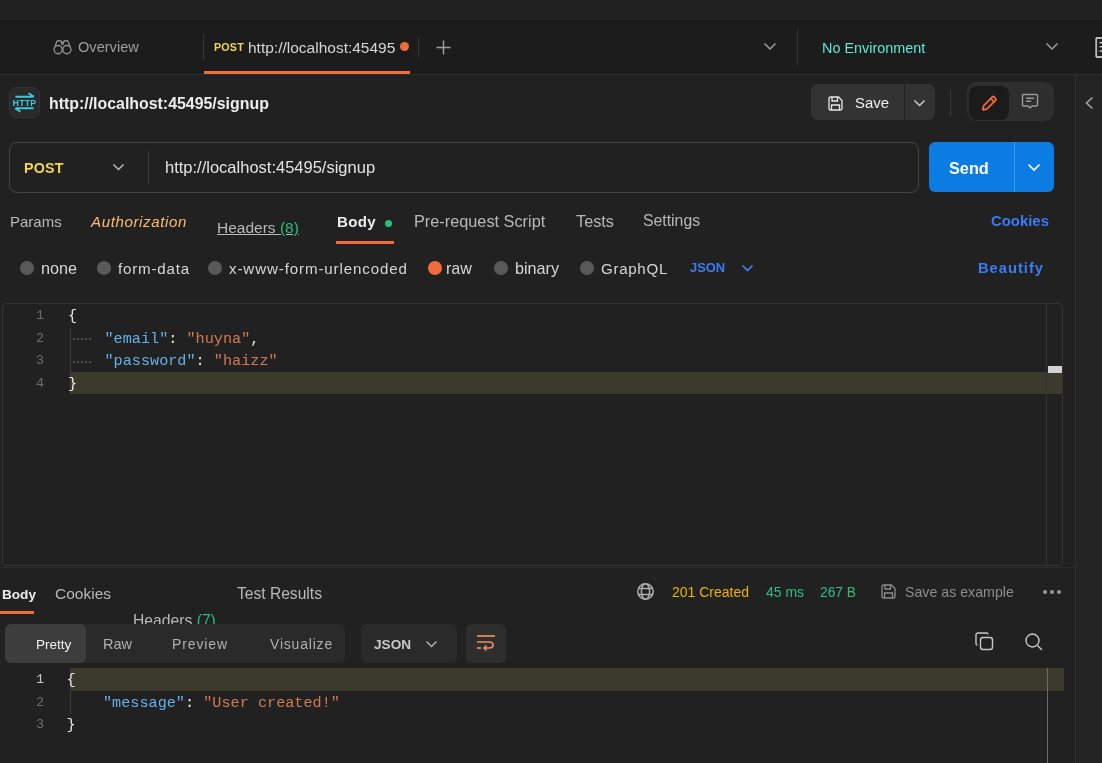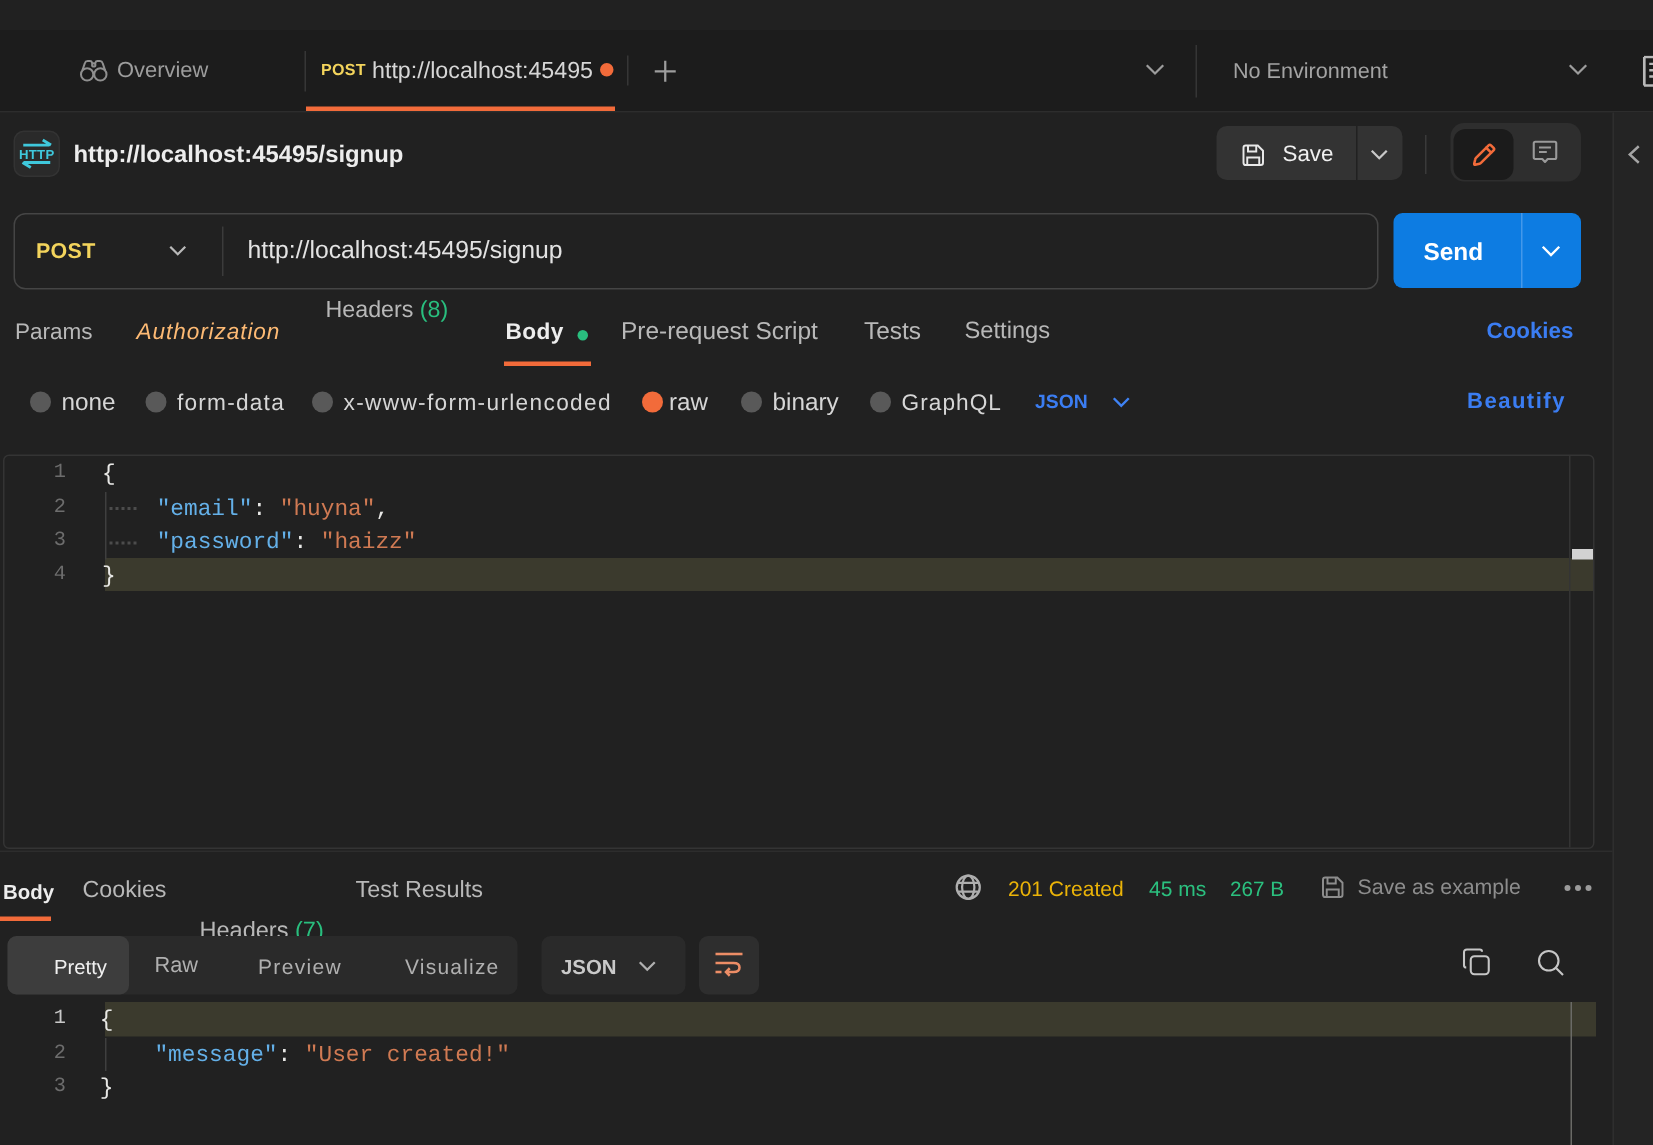--- a/index.html
+++ b/index.html
@@ -26,21 +26,21 @@
 <div class="ab" style="left:399.5px;top:22.3px;width:9px;height:9px;border-radius:50%;background:#f26b3a;"></div>
 <div class="ab" style="left:204px;top:51px;width:206px;height:3px;background:#f26b3a;"></div>
 <div class="ab" style="left:418px;top:17px;width:1px;height:20px;background:#363636;"></div>
 <svg class="ab" style="left:435px;top:19px;" width="17" height="17" viewBox="0 0 17 17" stroke="#9d9d9d" stroke-width="1.5">
       <path d="M8.5 1.5 V15.5 M1.5 8.5 H15.5"></path>
     </svg>
 <svg class="ab" style="left:763px;top:22px;" width="14" height="9" viewBox="0 0 14 9" fill="none" stroke="#9d9d9d" stroke-width="1.5">
       <path d="M1.5 1.5 L7 7 L12.5 1.5"></path>
     </svg>
 <div class="ab" style="left:797px;top:10px;width:1px;height:35px;background:#353535;"></div>
-<div class="ab txt" style="left:822px;top:20.5px;font-size:14.4px;line-height:1;color:#a3a3a3;">No Environment</div>
+<div class="ab txt" style="left:822px;top:20.5px;font-size:14.4px;line-height:1;color:#5eead4;">No Environment</div>
 <svg class="ab" style="left:1045px;top:22px;" width="14" height="9" viewBox="0 0 14 9" fill="none" stroke="#9d9d9d" stroke-width="1.5">
       <path d="M1.5 1.5 L7 7 L12.5 1.5"></path>
     </svg>
 <svg class="ab" style="left:1095px;top:17px;" width="7" height="21" viewBox="0 0 7 21" fill="none" stroke="#b9b9b9" stroke-width="1.8">
 <path d="M1.2 1 Q1.2 1 1.2 1 L1.2 20 M1 1 H7 M1 20 H7"></path>
       <path d="M4.5 5.6 H7 M4.5 9.8 H7 M4.5 14 H7" stroke-width="1.6"></path>
     </svg>
 <div class="ab" style="left:1075px;top:55px;width:27px;height:708px;background:#242424;border-left:1px solid #2e2e2e;box-sizing:border-box;"></div>
 <svg class="ab" style="left:1085px;top:76px;" width="9" height="14" viewBox="0 0 9 14" fill="none" stroke="#a5a5a5" stroke-width="1.6">
       <path d="M7.5 1.5 L1.5 7 L7.5 12.5"></path>
@@ -82,21 +82,21 @@
 <div class="ab" style="left:148px;top:131px;width:1px;height:33px;background:#3b3b3b;"></div>
 <div class="ab txt" style="left:165px;top:139.2px;font-size:16.5px;line-height:1;color:#e3e3e3;">http://localhost:45495/signup</div>
 <div class="ab" style="left:929px;top:122px;width:125px;height:50px;border-radius:6px;background:#0d7ce2;"></div>
 <div class="ab" style="left:1014px;top:122px;width:1px;height:50px;background:#4498ea;"></div>
 <div class="ab txt" style="left:949px;top:139.9px;font-size:16.3px;line-height:1;font-weight:bold;color:#ffffff;">Send</div>
 <svg class="ab" style="left:1027px;top:143px;" width="14" height="9" viewBox="0 0 14 9" fill="none" stroke="#ffffff" stroke-width="1.6">
       <path d="M1.5 1.5 L7 7 L12.5 1.5"></path>
     </svg>
 <div class="ab txt" style="left:10px;top:194.1px;font-size:15.0px;line-height:1;color:#b8b8b8;">Params</div>
 <div class="ab txt" style="left:91px;top:194.0px;font-size:15.1px;line-height:1;letter-spacing:0.6px;color:#fdba74;font-style:italic;">Authorization</div>
-<div class="ab txt" style="left:217px;top:179px;font-size:15.5px;line-height:1;color:#b8b8b8;">Headers <span style="color:#29be7e;">(8)</span></div>
+<div class="ab txt" style="left:217px;top:200px;font-size:15.5px;line-height:1;color:#b8b8b8;text-decoration:underline;">Headers <span style="color:#29be7e;">(8)</span></div>
 <div class="ab txt" style="left:337px;top:194.0px;font-size:15.1px;line-height:1;font-weight:bold;letter-spacing:0.3px;color:#ededed;">Body</div>
 <div class="ab" style="left:385px;top:199.5px;width:7px;height:7px;border-radius:50%;background:#29be7e;"></div>
 <div class="ab" style="left:336px;top:221px;width:58px;height:3px;background:#f26b3a;"></div>
 <div class="ab txt" style="left:414px;top:193.0px;font-size:16.3px;line-height:1;color:#b8b8b8;">Pre-request Script</div>
 <div class="ab txt" style="left:576px;top:193.0px;font-size:16.3px;line-height:1;color:#b8b8b8;">Tests</div>
 <div class="ab txt" style="left:643px;top:193.4px;font-size:15.8px;line-height:1;color:#b8b8b8;">Settings</div>
 <div class="ab txt" style="left:991px;top:194.2px;font-size:14.9px;line-height:1;font-weight:bold;color:#3b7df2;">Cookies</div>
 <div class="ab" style="left:20px;top:241px;width:14px;height:14px;border-radius:50%;background:#595959;"></div>
 <div class="ab txt" style="left:41px;top:239.6px;font-size:16.2px;line-height:1;color:#d6d6d6;">none</div>
 <div class="ab" style="left:97px;top:241px;width:14px;height:14px;border-radius:50%;background:#595959;"></div>

